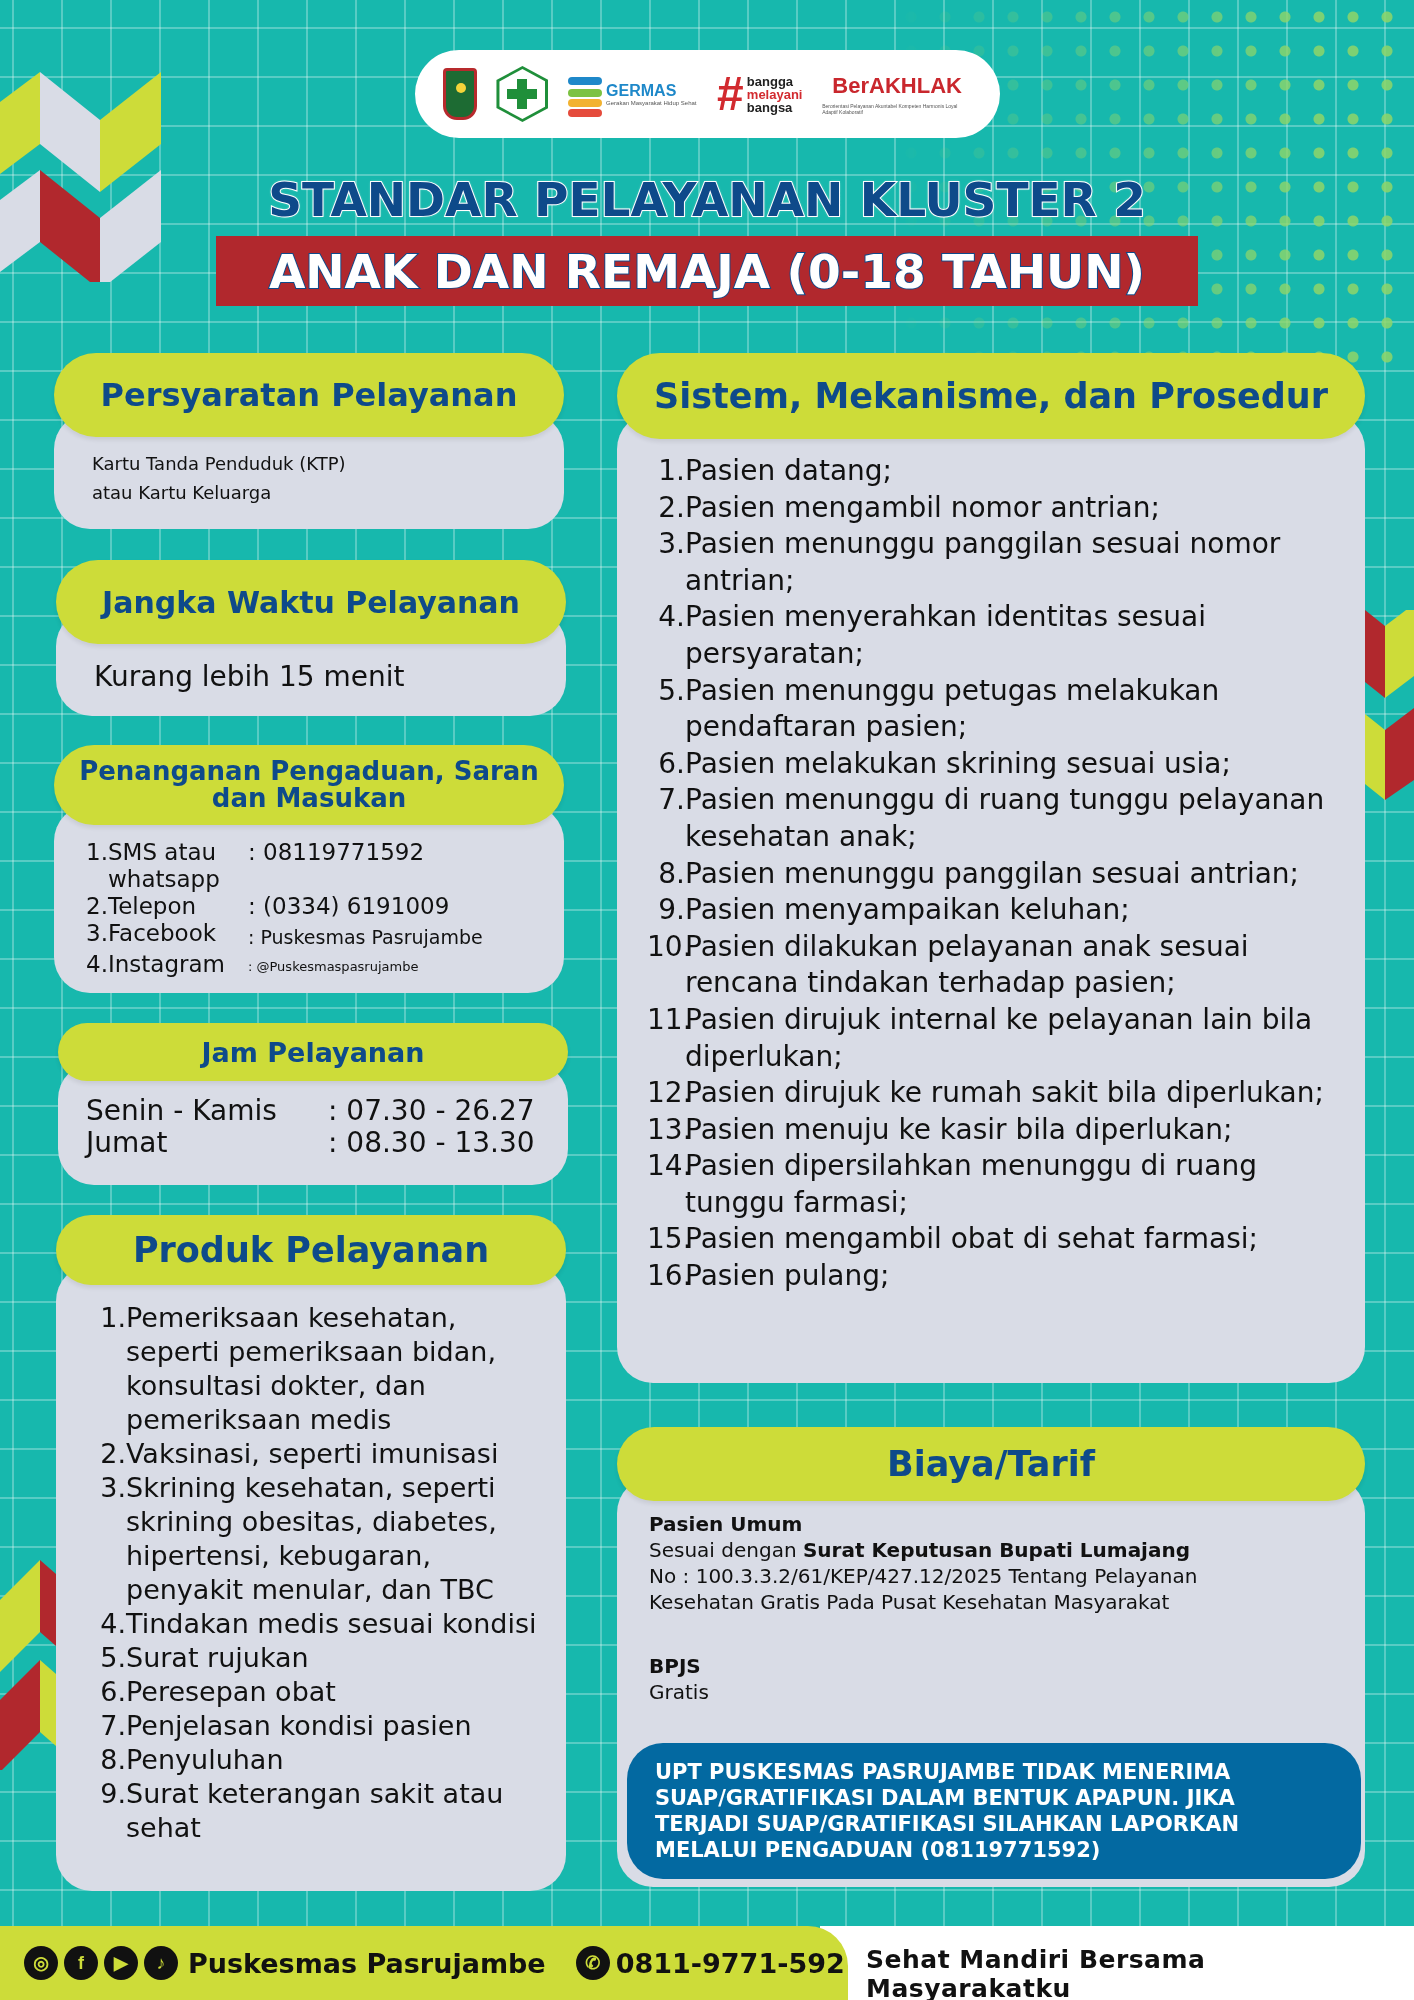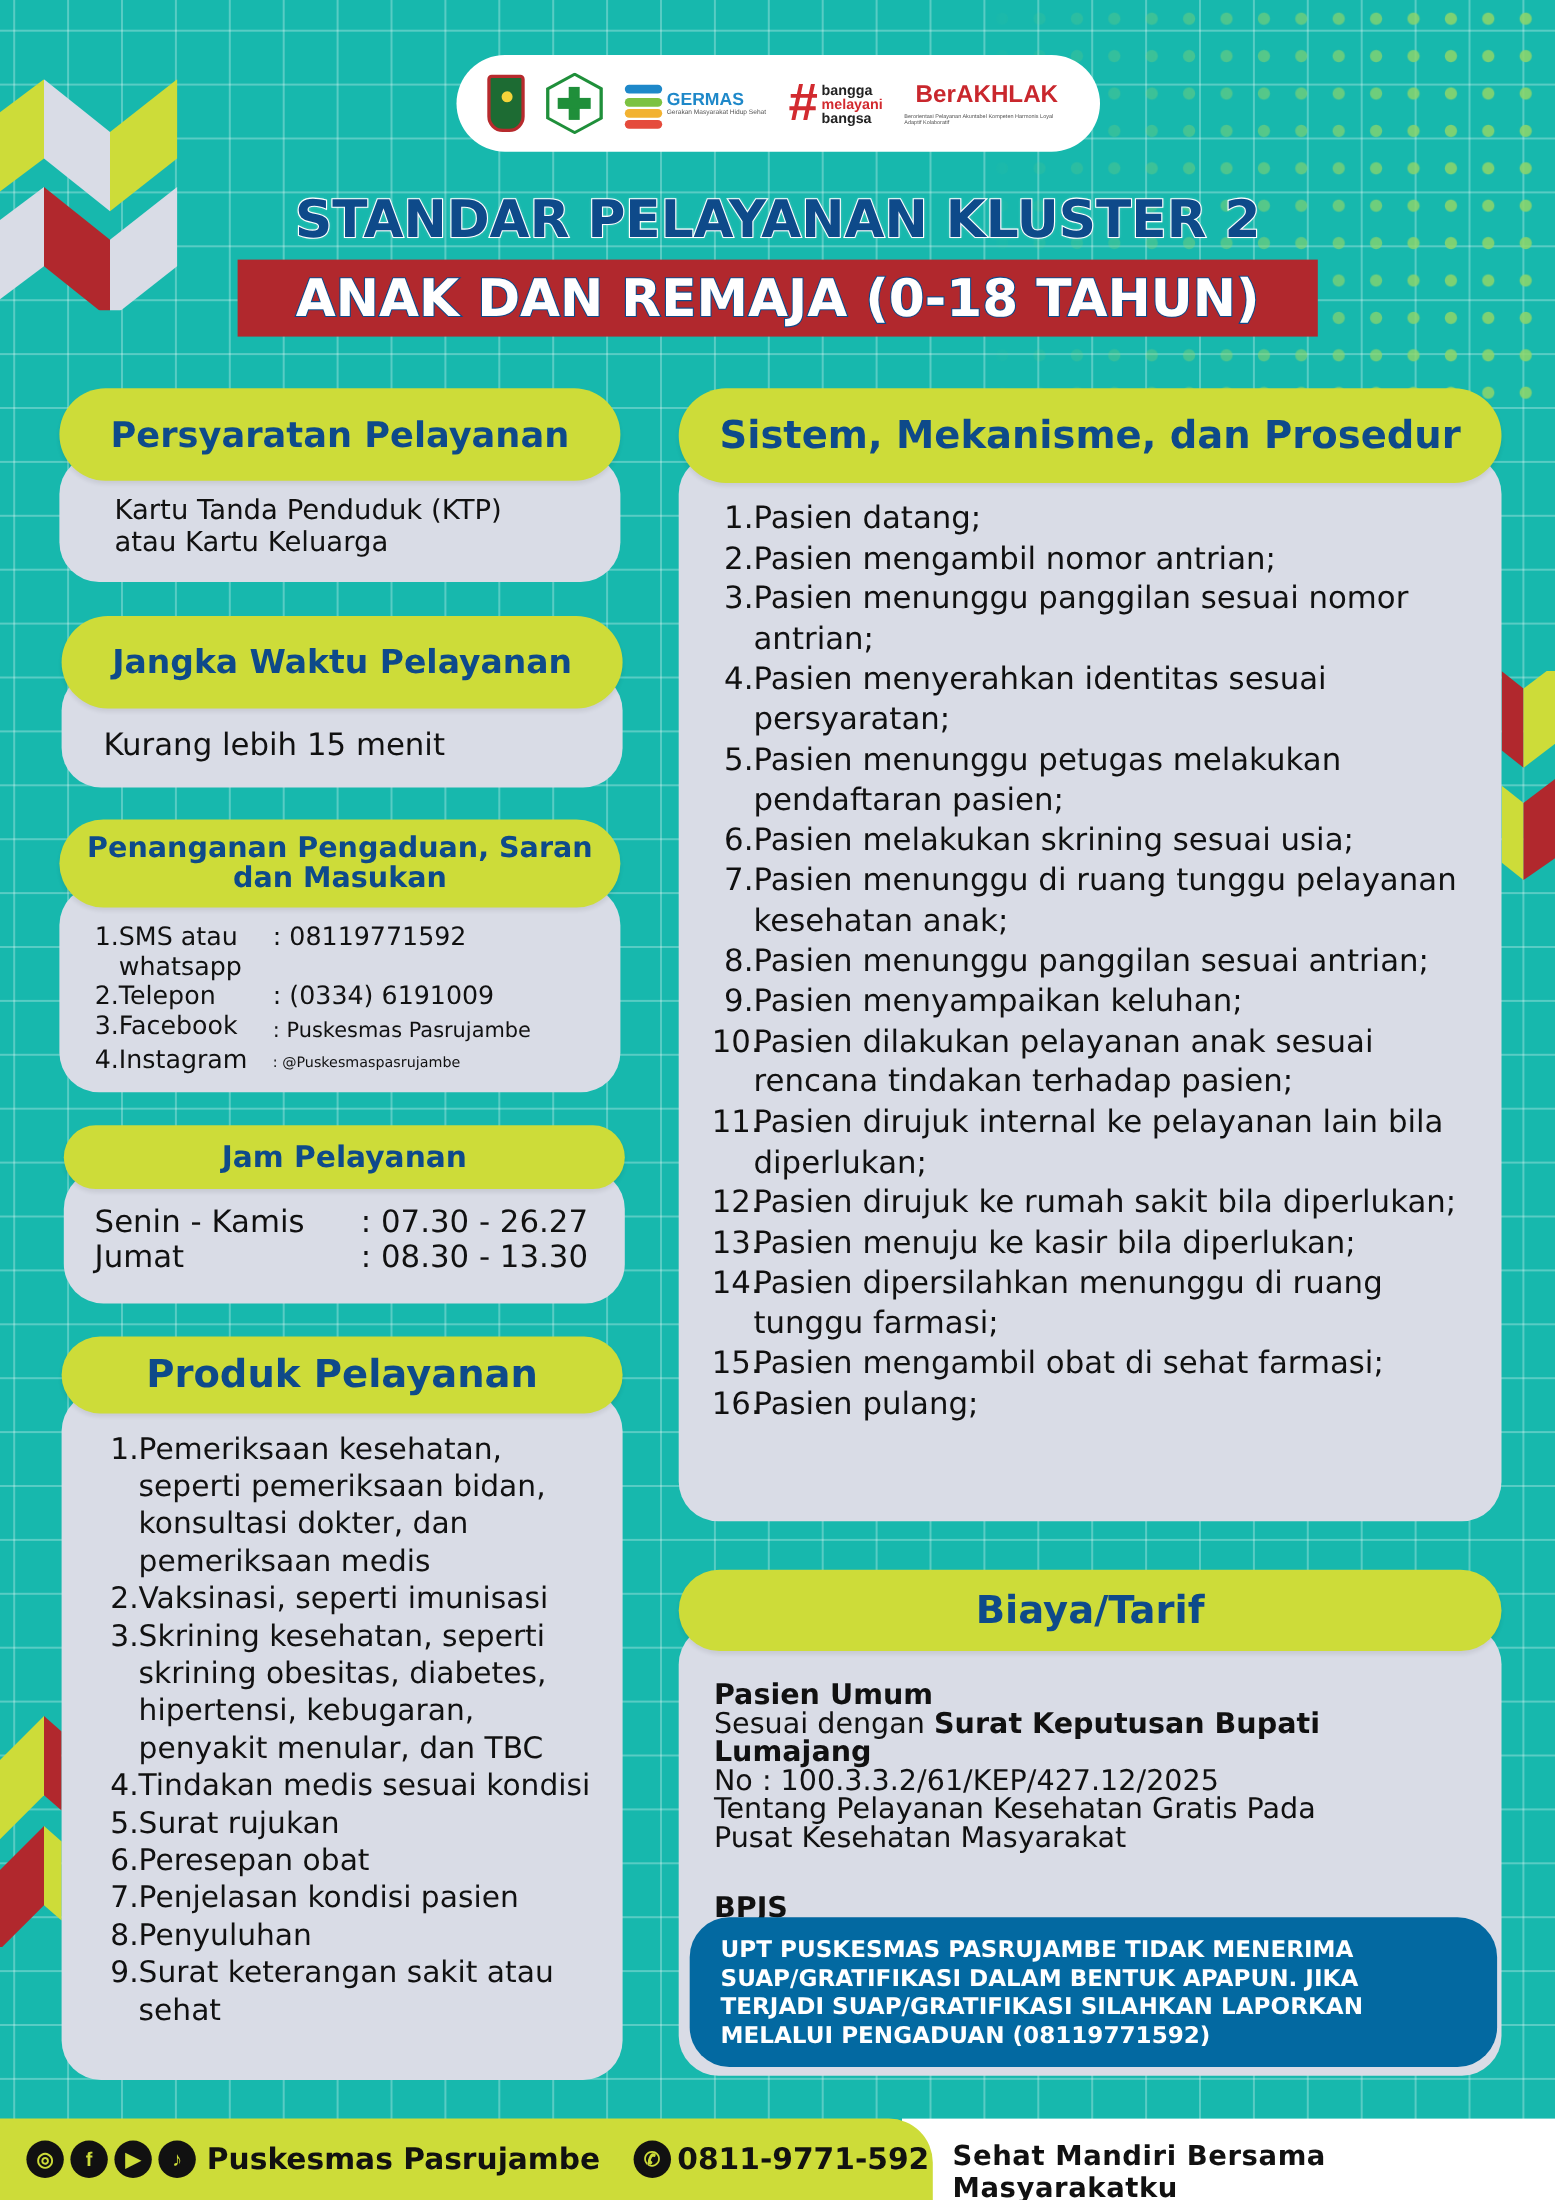--- a/index.html
+++ b/index.html
@@ -177,21 +177,21 @@
 </div>
 
 <div class="title1">STANDAR PELAYANAN KLUSTER 2</div>
 <div class="title2-box">
   <span class="title2">ANAK DAN REMAJA (0-18 TAHUN)</span>
 </div>
 
 <div class="card" style="left:54px;top:353px;width:510px;height:176px">
   <div class="card-body" style="top:60px"></div>
   <div class="card-head" style="height:84px;font-size:32px">Persyaratan Pelayanan</div>
-  <div class="txt" style="position:absolute;left:50px;top:96px;font-size:25px;line-height:29px">
+  <div class="txt" style="position:absolute;left:38px;top:96px;font-size:18px;line-height:29px">
     <div>Kartu  Tanda Penduduk (KTP)</div>
     <div>atau Kartu Keluarga</div>
   </div>
 </div>
 
 <div class="card" style="left:56px;top:560px;width:510px;height:156px">
   <div class="card-body" style="top:50px"></div>
   <div class="card-head" style="height:84px;font-size:30px">Jangka Waktu Pelayanan</div>
   <div class="txt" style="position:absolute;left:38px;top:100px;font-size:28px">Kurang lebih 15 menit</div>
 </div>
@@ -348,21 +348,21 @@
     <li>
         <span class="num" style="width:38px">16.</span>
         <span>Pasien pulang;</span>
       </li>
   </ol>
 </div>
 
 <div class="card" style="left:617px;top:1427px;width:748px;height:460px">
   <div class="card-body" style="top:50px"></div>
   <div class="card-head" style="height:74px;font-size:35px">Biaya/Tarif</div>
-  <div class="txt" style="position:absolute;left:32px;top:101px;width:700px;font-size:26px;line-height:26px">
+  <div class="txt" style="position:absolute;left:32px;top:84px;width:700px;font-size:20px;line-height:26px">
     <div class="bold">Pasien Umum</div>
     <div>
       <span>Sesuai dengan </span><span class="bold">Surat Keputusan Bupati Lumajang</span>
     </div>
     <div style="width:560px">No : 100.3.3.2/61/KEP/427.12/2025 Tentang Pelayanan Kesehatan Gratis Pada Pusat Kesehatan Masyarakat</div>
     <div class="bold" style="margin-top:38px">BPJS</div>
     <div>Gratis</div>
   </div>
   <div style="position:absolute;left:10px;top:316px;width:734px;height:136px;background:#0369a1;border-radius:36px;padding:18px 28px;display:flex;align-items:center">
     <div style="font-family:'DejaVu Sans',sans-serif;font-weight:bold;color:#fff;font-size:21px;line-height:26px">UPT PUSKESMAS PASRUJAMBE TIDAK MENERIMA SUAP/GRATIFIKASI DALAM BENTUK APAPUN. JIKA TERJADI SUAP/GRATIFIKASI SILAHKAN LAPORKAN MELALUI PENGADUAN (08119771592)</div>

